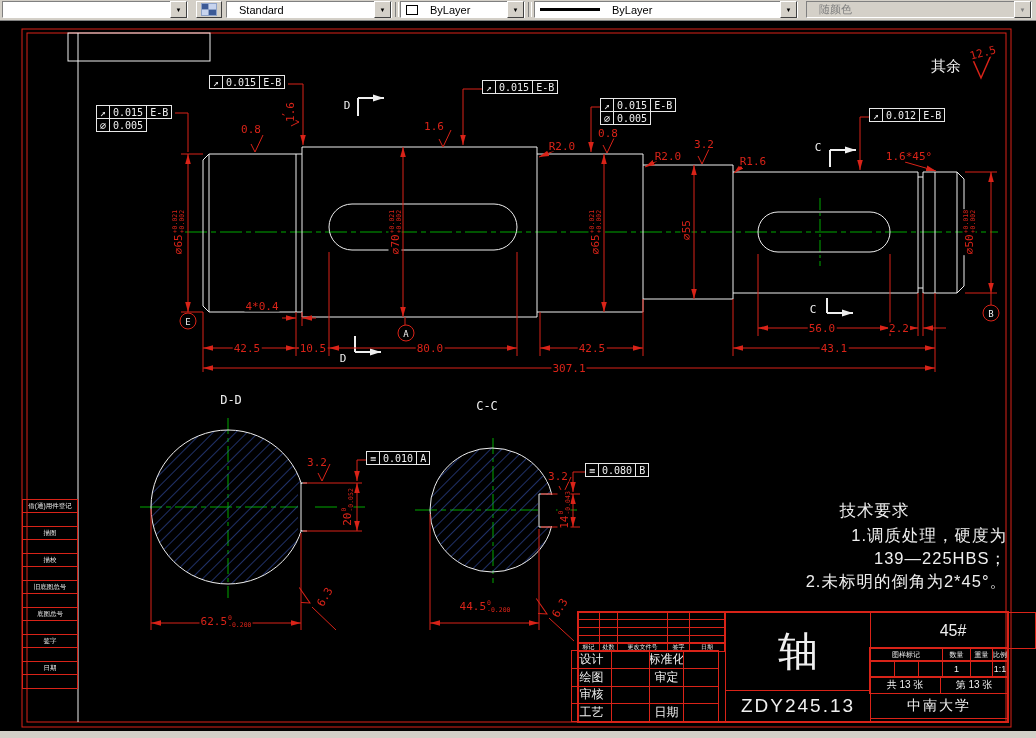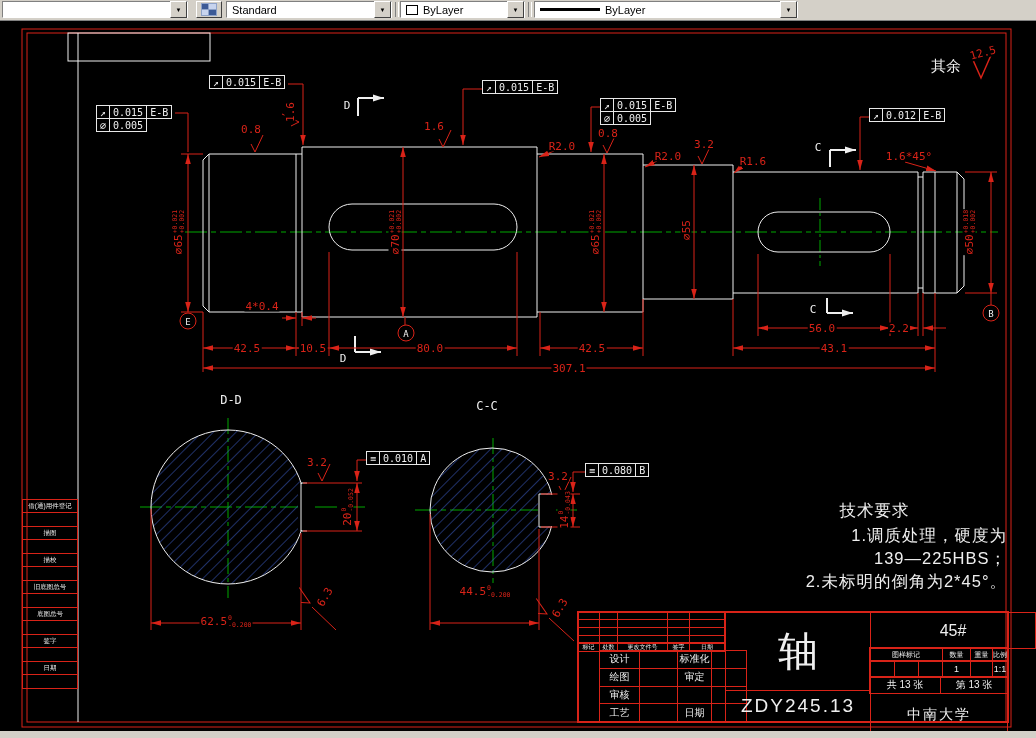--- a/index.html
+++ b/index.html
@@ -4,21 +4,21 @@
 <style>
   html,body{margin:0;padding:0;background:#000;}
   #stage{position:relative;width:1036px;height:738px;overflow:hidden;background:#000;
          font-family:"Liberation Sans","DejaVu Sans",sans-serif;}
   
   .toolbar{position:absolute;left:0;top:0;width:1036px;height:20px;background:#d4d0c8;
            border-bottom:1px solid #808080;z-index:10;}
   .combo{position:absolute;top:1px;height:17px;background:#fff;
          border:1px solid;border-color:#808080 #fff #fff #808080;
          display:flex;align-items:center;box-sizing:border-box;font-size:11px;color:#000;}
-  .combo .cfield{flex:1;padding-left:5px;white-space:nowrap;overflow:hidden;}
+  .combo .cfield{flex:1;padding-left:12px;white-space:nowrap;overflow:hidden;}
   .combo .carrow{width:15px;height:15px;background:#d4d0c8;border:1px solid;
                  border-color:#fff #404040 #404040 #fff;font-size:6px;display:flex;
                  align-items:center;justify-content:center;color:#000;}
   .combo.disabled{background:#d4d0c8;color:#808080;}
   .combo.disabled .carrow{color:#808080;}
   .swatch-box{width:10px;height:8px;background:#fff;border:1px solid #000;margin-left:5px;}
   .swatch-line{width:60px;height:3px;background:#000;margin-left:5px;}
   .vsep{position:absolute;top:2px;width:2px;height:15px;border-left:1px solid #808080;border-right:1px solid #fff;}
   .iconbtn{position:absolute;top:1px;width:26px;height:17px;background:#d4d0c8;
            border:1px solid;border-color:#fff #404040 #404040 #fff;padding:0;display:flex;
@@ -85,20 +85,24 @@
       <span class="swatch-box"></span>
       <span class="cfield">ByLayer</span>
       <span class="carrow">▼</span>
     </div>
     <div class="vsep" style="left:528px"></div>
     <div class="combo" style="left:534px;width:264px">
       <span class="swatch-line"></span>
       <span class="cfield">ByLayer</span>
       <span class="carrow">▼</span>
     </div>
+    <div class="combo disabled" style="left:806px;width:226px">
+      <span class="cfield">随颜色</span>
+      <span class="carrow">▼</span>
+    </div>
   </div>
 
   <div id="canvas"></div>
   <div id="bottomstrip"></div>
 
   <svg id="draw" width="1036" height="738">
     <defs>
       <marker id="ar" orient="auto-start-reverse" markerUnits="userSpaceOnUse" markerWidth="11" markerHeight="8" refX="10" refY="4">
         <path d="M10,4 L0,1.2 L0,6.8 Z" fill="#d92318"></path>
       </marker>
@@ -424,21 +428,21 @@
           <span>-0.043</span>
         </span>
       </div>
       <div class="lbl" style="left: 226px; top: 621px; color: rgb(217, 35, 24); transform: translate(-50%, -50%);">
         <span>62.5</span>
         <span class="stack">
           <span>0</span>
           <span>-0.200</span>
         </span>
       </div>
-      <div class="lbl" style="left: 485px; top: 591px; color: rgb(217, 35, 24); transform: translate(-50%, -50%);">
+      <div class="lbl" style="left: 485px; top: 606px; color: rgb(217, 35, 24); transform: translate(-50%, -50%);">
         <span>44.5</span>
         <span class="stack">
           <span>0</span>
           <span>-0.200</span>
         </span>
       </div>
       <div class="fcf" style="left: 97px; top: 106px;">
         <div class="frow">
           <div class="fcell">↗</div>
           <div class="fcell">0.015</div>
@@ -550,21 +554,21 @@
     </div>
 
     <div class="tbgrid" style="left:578px;top:643px;width:147px;height:9px;grid-template-columns:22px 18px 50px 22px 35px;grid-template-rows:9px;font-size:6px;">
       <div>标记</div>
       <div>处数</div>
       <div>更改文件号</div>
       <div>签字</div>
       <div>日期</div>
     </div>
 
-    <div class="tbgrid" style="left:600px;top:651px;width:147px;height:52px;grid-template-columns:40px 38px 34px 35px;grid-template-rows:repeat(4,17.75px);font-size:10px;">
+    <div class="tbgrid" style="left:572px;top:651px;width:147px;height:52px;grid-template-columns:40px 38px 34px 35px;grid-template-rows:repeat(4,17.75px);font-size:12px;">
       <div>设计</div>
         <div></div>
       <div>标准化</div>
         <div></div>
       <div>绘图</div>
         <div></div>
       <div>审定</div>
         <div></div>
       <div>审核</div>
         <div></div>
@@ -595,16 +599,16 @@
       <div>1</div>
       <div></div>
       <div>1:1</div>
     </div>
 
     <div class="tbgrid" style="left:870px;top:677px;width:138px;height:17px;grid-template-columns:71px 67px;grid-template-rows:17px;font-size:10px;">
       <div>共 13 张</div>
       <div>第 13 张</div>
     </div>
 
-    <div class="tb" style="left:870px;top:693px;width:138px;height:44px;font-size:14px;letter-spacing:2px;text-align:right;">中南大学</div>
+    <div class="tb" style="left:870px;top:693px;width:138px;height:26px;font-size:14px;letter-spacing:2px;text-align:right;">中南大学</div>
   </div>
 
 </div>
 
 </body></html>

